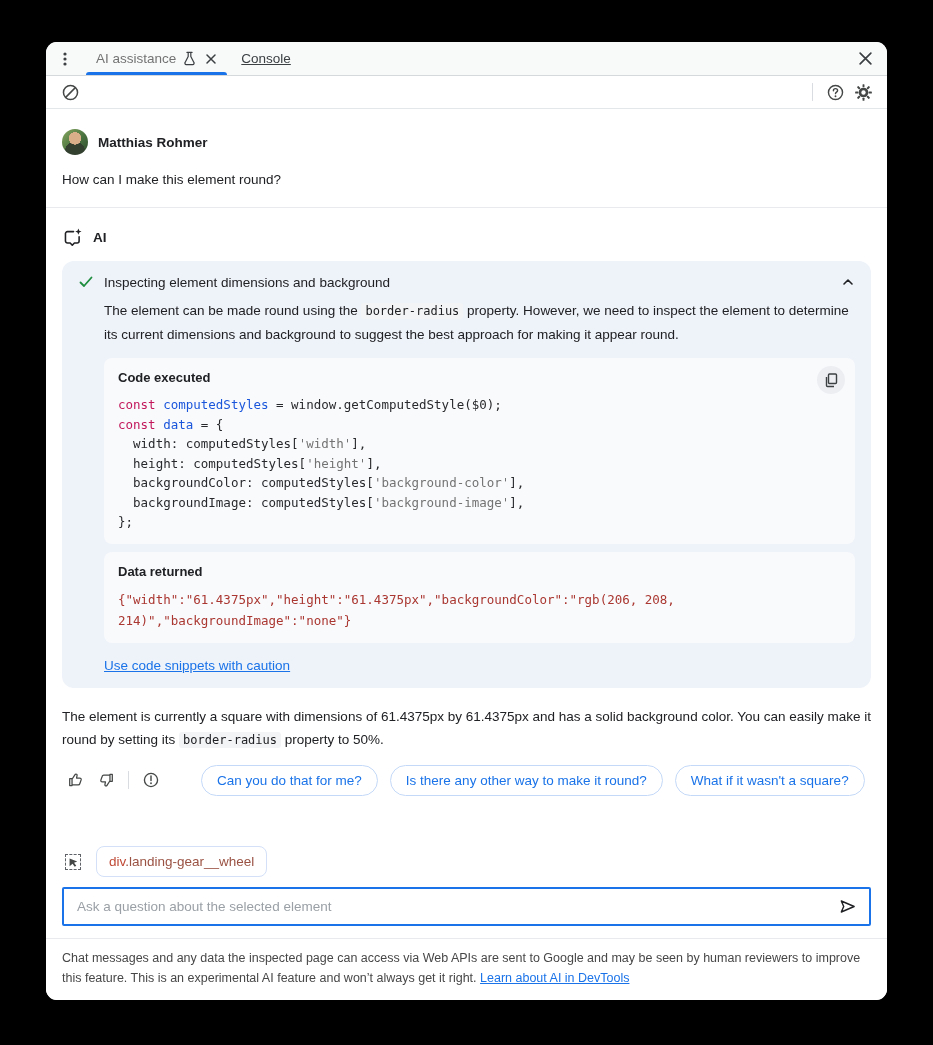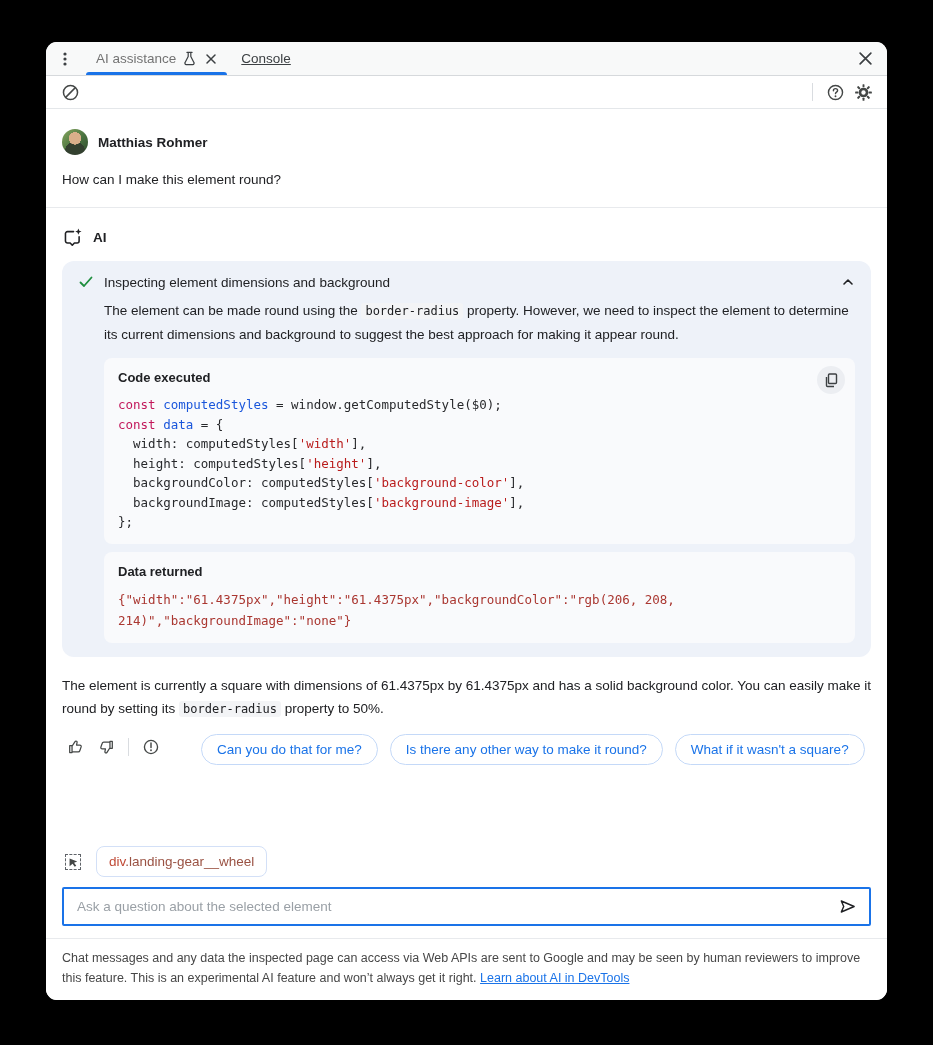--- a/index.html
+++ b/index.html
@@ -98,31 +98,31 @@
   .mini-card-title { font-size: 13px; font-weight: bold; }
   .copy-btn {
     position: absolute; top: 8px; right: 10px;
     width: 28px; height: 28px; border-radius: 50%;
     background: #eceef2; display: flex; align-items: center; justify-content: center;
     cursor: pointer; color: #3c4043;
   }
   .code-block { margin-top: 10px; font-family: "DejaVu Sans Mono", "Liberation Mono", monospace; font-size: 12.5px; line-height: 19.5px; white-space: pre; }
   .tok-kw { color: #c2185b; }
   .tok-var { color: #1a56db; }
-  .tok-str { color: #b91c1c; margin-top: 10px; }
+  .tok-str { color: #737373; margin-top: 10px; }
   .tok-pl { color: #28292c; }
   .data-text { margin-top: 10px; font-family: "DejaVu Sans Mono", "Liberation Mono", monospace; font-size: 12.5px; line-height: 21px; color: #aa3731; white-space: pre-wrap; word-break: break-word; }
 
   .caution-link-row { margin-left: 26px; margin-top: 13px; }
   a.blue-link { color: #1a73e8; text-decoration: underline; font-size: 13.5px; cursor: pointer; }
 
   .answer-paragraph { font-size: 13.5px; line-height: 23px; margin-top: 17px; }
 
   
-  .feedback-row { display: flex; align-items: flex-start; margin-top: 13px; overflow: hidden; padding-right: 0; margin-right: 0; }
+  .feedback-row { display: flex; align-items: center; margin-top: 13px; overflow: hidden; padding-right: 0; margin-right: 0; }
   .feedback-icons { display: flex; align-items: center; gap: 2px; flex: 0 0 auto; }
   .feedback-icons .vdivider { width: 1px; height: 18px; background: #d9dce0; margin: 0 6px; }
   .chips { display: flex; gap: 12px; margin-left: 36px; flex: 1 1 auto; overflow: hidden; white-space: nowrap; }
   .chip {
     flex: 0 0 auto;
     font-family: "Liberation Sans", sans-serif;
     font-size: 13.5px; color: #1a73e8;
     background: #fff; border: 1px solid #c4d9f8;
     border-radius: 16px; height: 31px; padding: 0 15px;
     cursor: pointer;
@@ -277,20 +277,23 @@
           </div>
           <div class="code-block"><div><span class="tok-kw">const </span><span class="tok-var">computedStyles</span><span class="tok-pl"> = window.getComputedStyle($0);</span></div><div><span class="tok-kw">const </span><span class="tok-var">data</span><span class="tok-pl"> = {</span></div><div><span class="tok-pl">  width: computedStyles[</span><span class="tok-str">'width'</span><span class="tok-pl">],</span></div><div><span class="tok-pl">  height: computedStyles[</span><span class="tok-str">'height'</span><span class="tok-pl">],</span></div><div><span class="tok-pl">  backgroundColor: computedStyles[</span><span class="tok-str">'background-color'</span><span class="tok-pl">],</span></div><div><span class="tok-pl">  backgroundImage: computedStyles[</span><span class="tok-str">'background-image'</span><span class="tok-pl">],</span></div><div><span class="tok-pl">};</span></div></div>
         </div>
 
         <div class="mini-card">
           <div class="mini-card-title">Data returned</div>
           <div class="data-text">{"width":"61.4375px","height":"61.4375px","backgroundColor":"rgb(206, 208, 214)","backgroundImage":"none"}</div>
         </div>
       </div>
 
+      <div class="caution-link-row">
+        <a class="blue-link">Use code snippets with caution</a>
+      </div>
     </div>
 
     <p class="answer-paragraph pad"><span>The element is currently a square with dimensions of 61.4375px by 61.4375px and has a solid background color. You can easily make it round by setting its </span><span class="inline-code">border-radius</span><span> property to 50%.</span></p>
 
     <div class="feedback-row pad">
       <div class="feedback-icons">
         <div class="icon-btn">
           <svg width="18" height="18" viewBox="0 0 20 20">
             <path d="M3 8.6 h2.6 v7.6 H3 z M5.6 15.4 h6.9 c.8 0 1.5-.5 1.7-1.2 l1.5-4.3 c.3-1-.4-2-1.5-2 h-3.6 l.6-3 c.15-.8-.45-1.5-1.2-1.5 -.45 0-.9.25-1.1.65 L5.6 9.2" fill="none" stroke="#444746" stroke-width="1.4" stroke-linejoin="round"></path>
           </svg>

